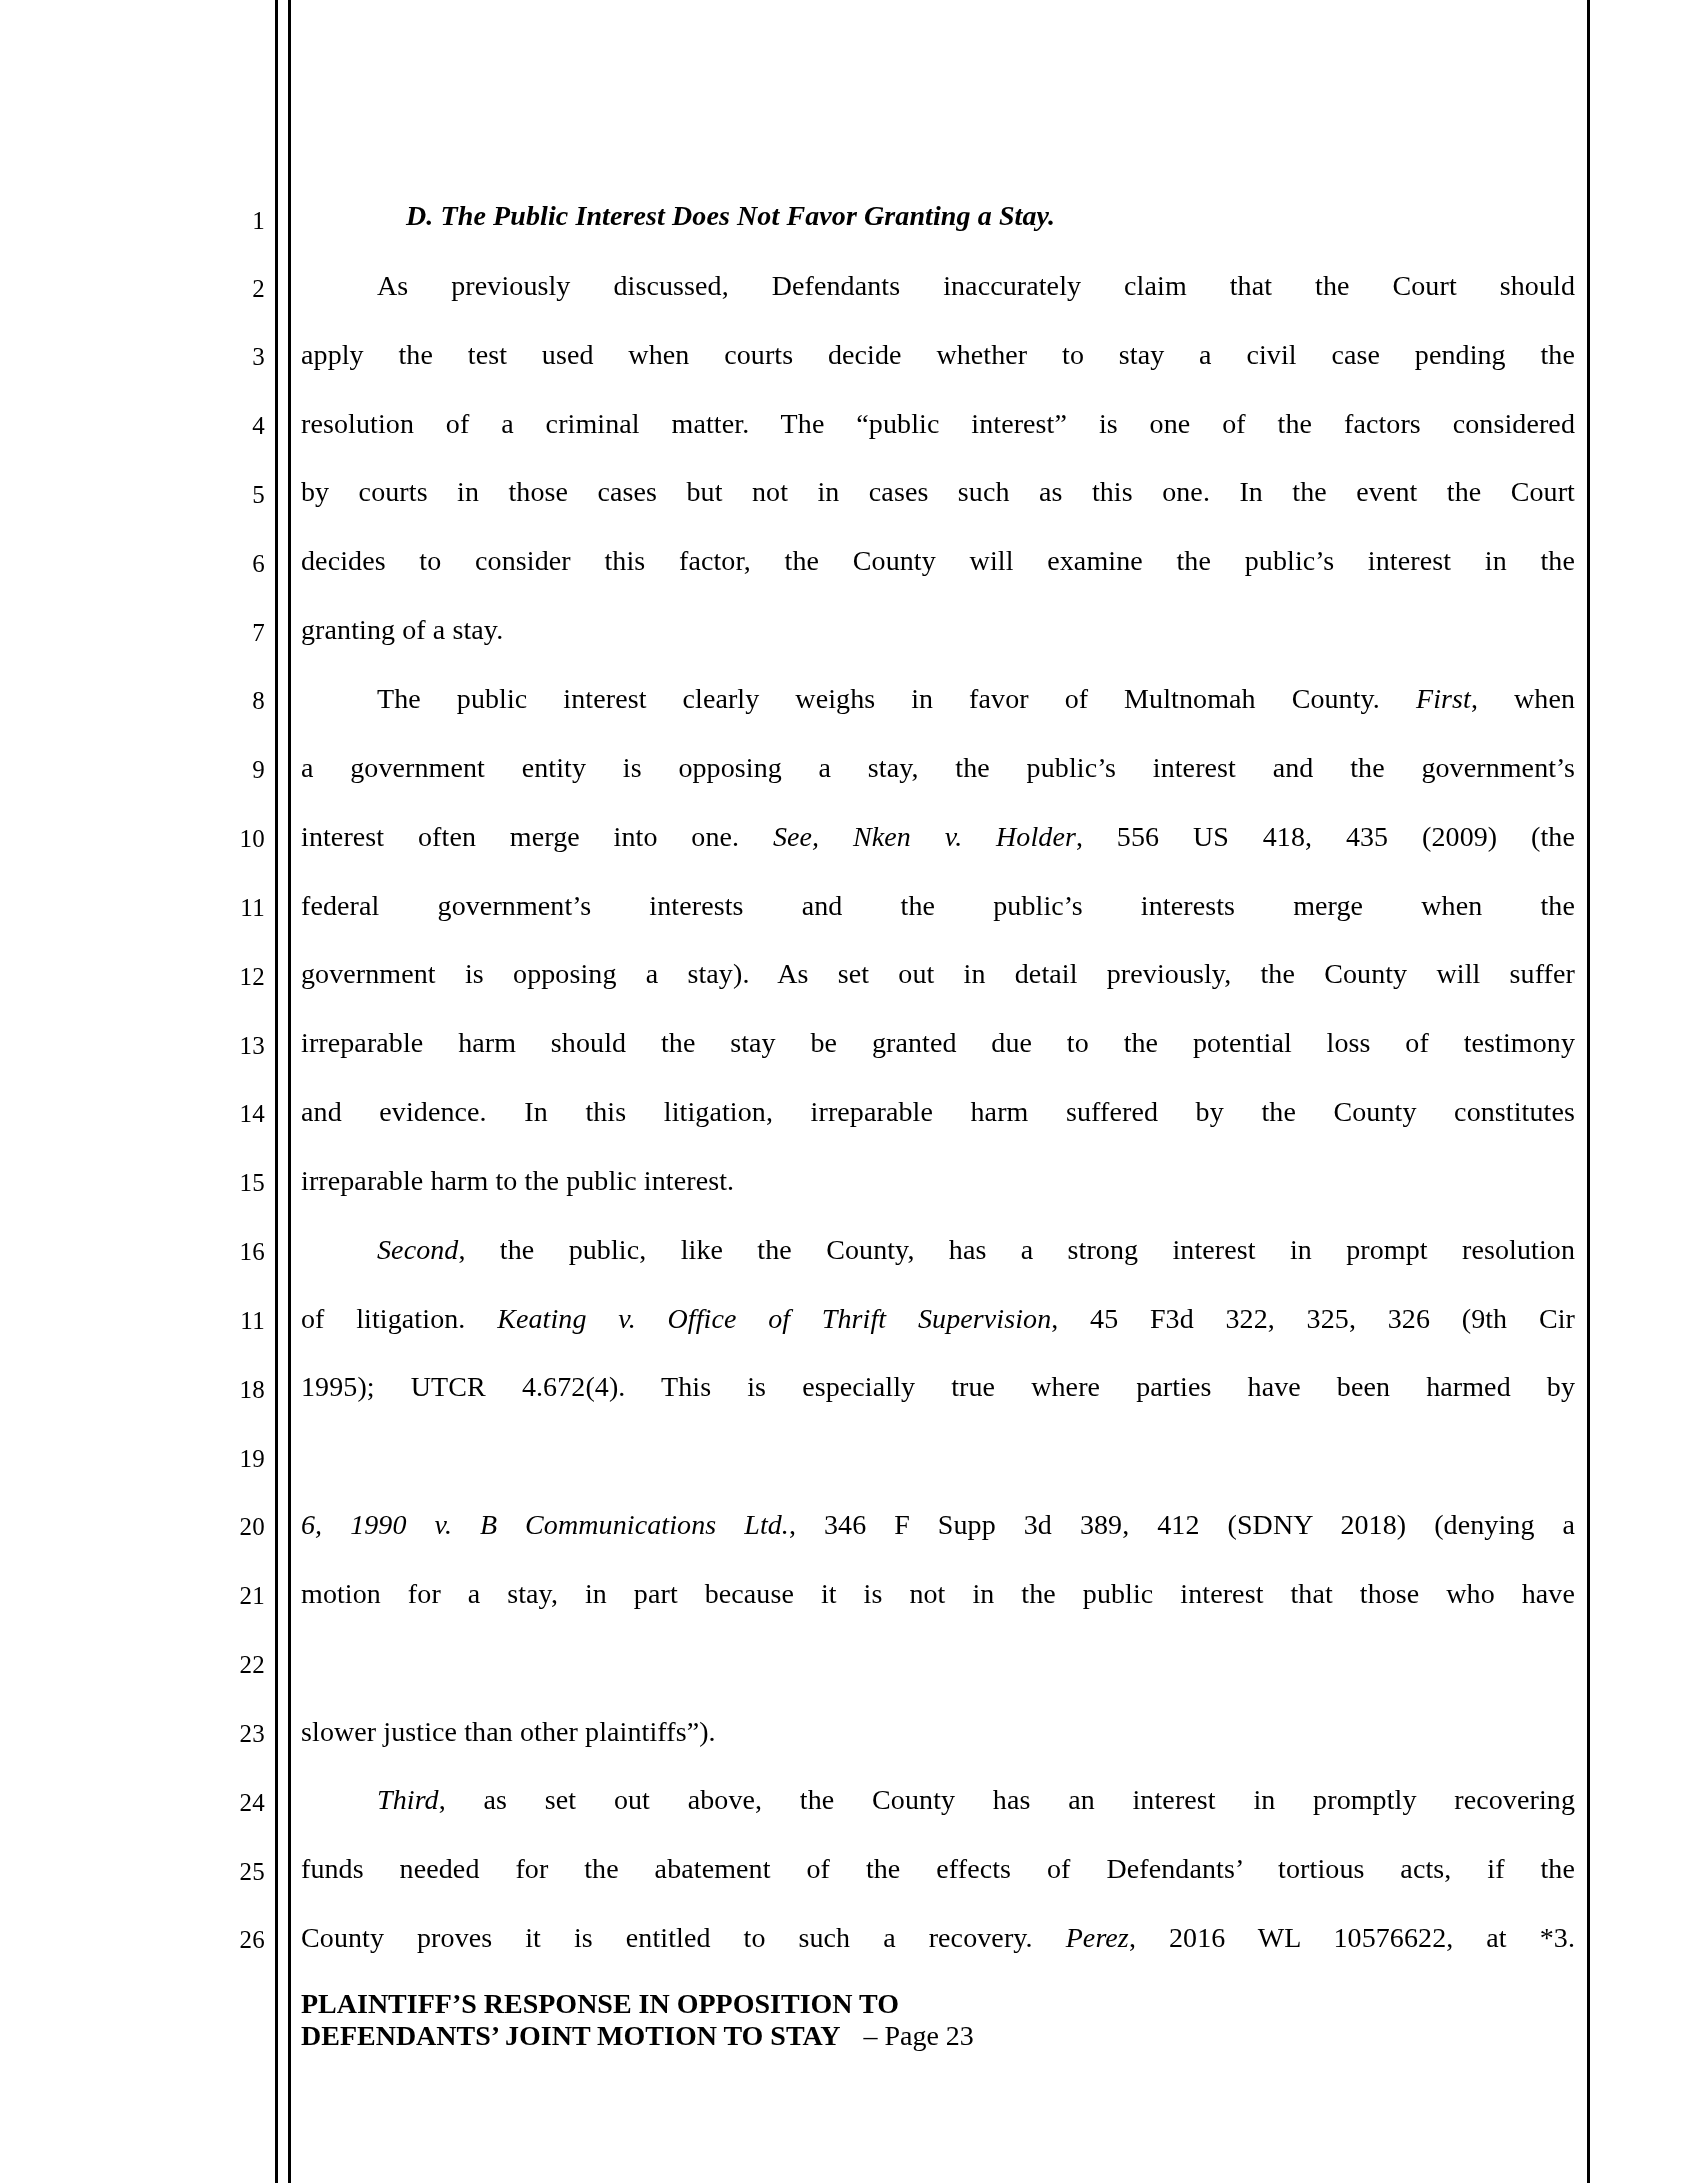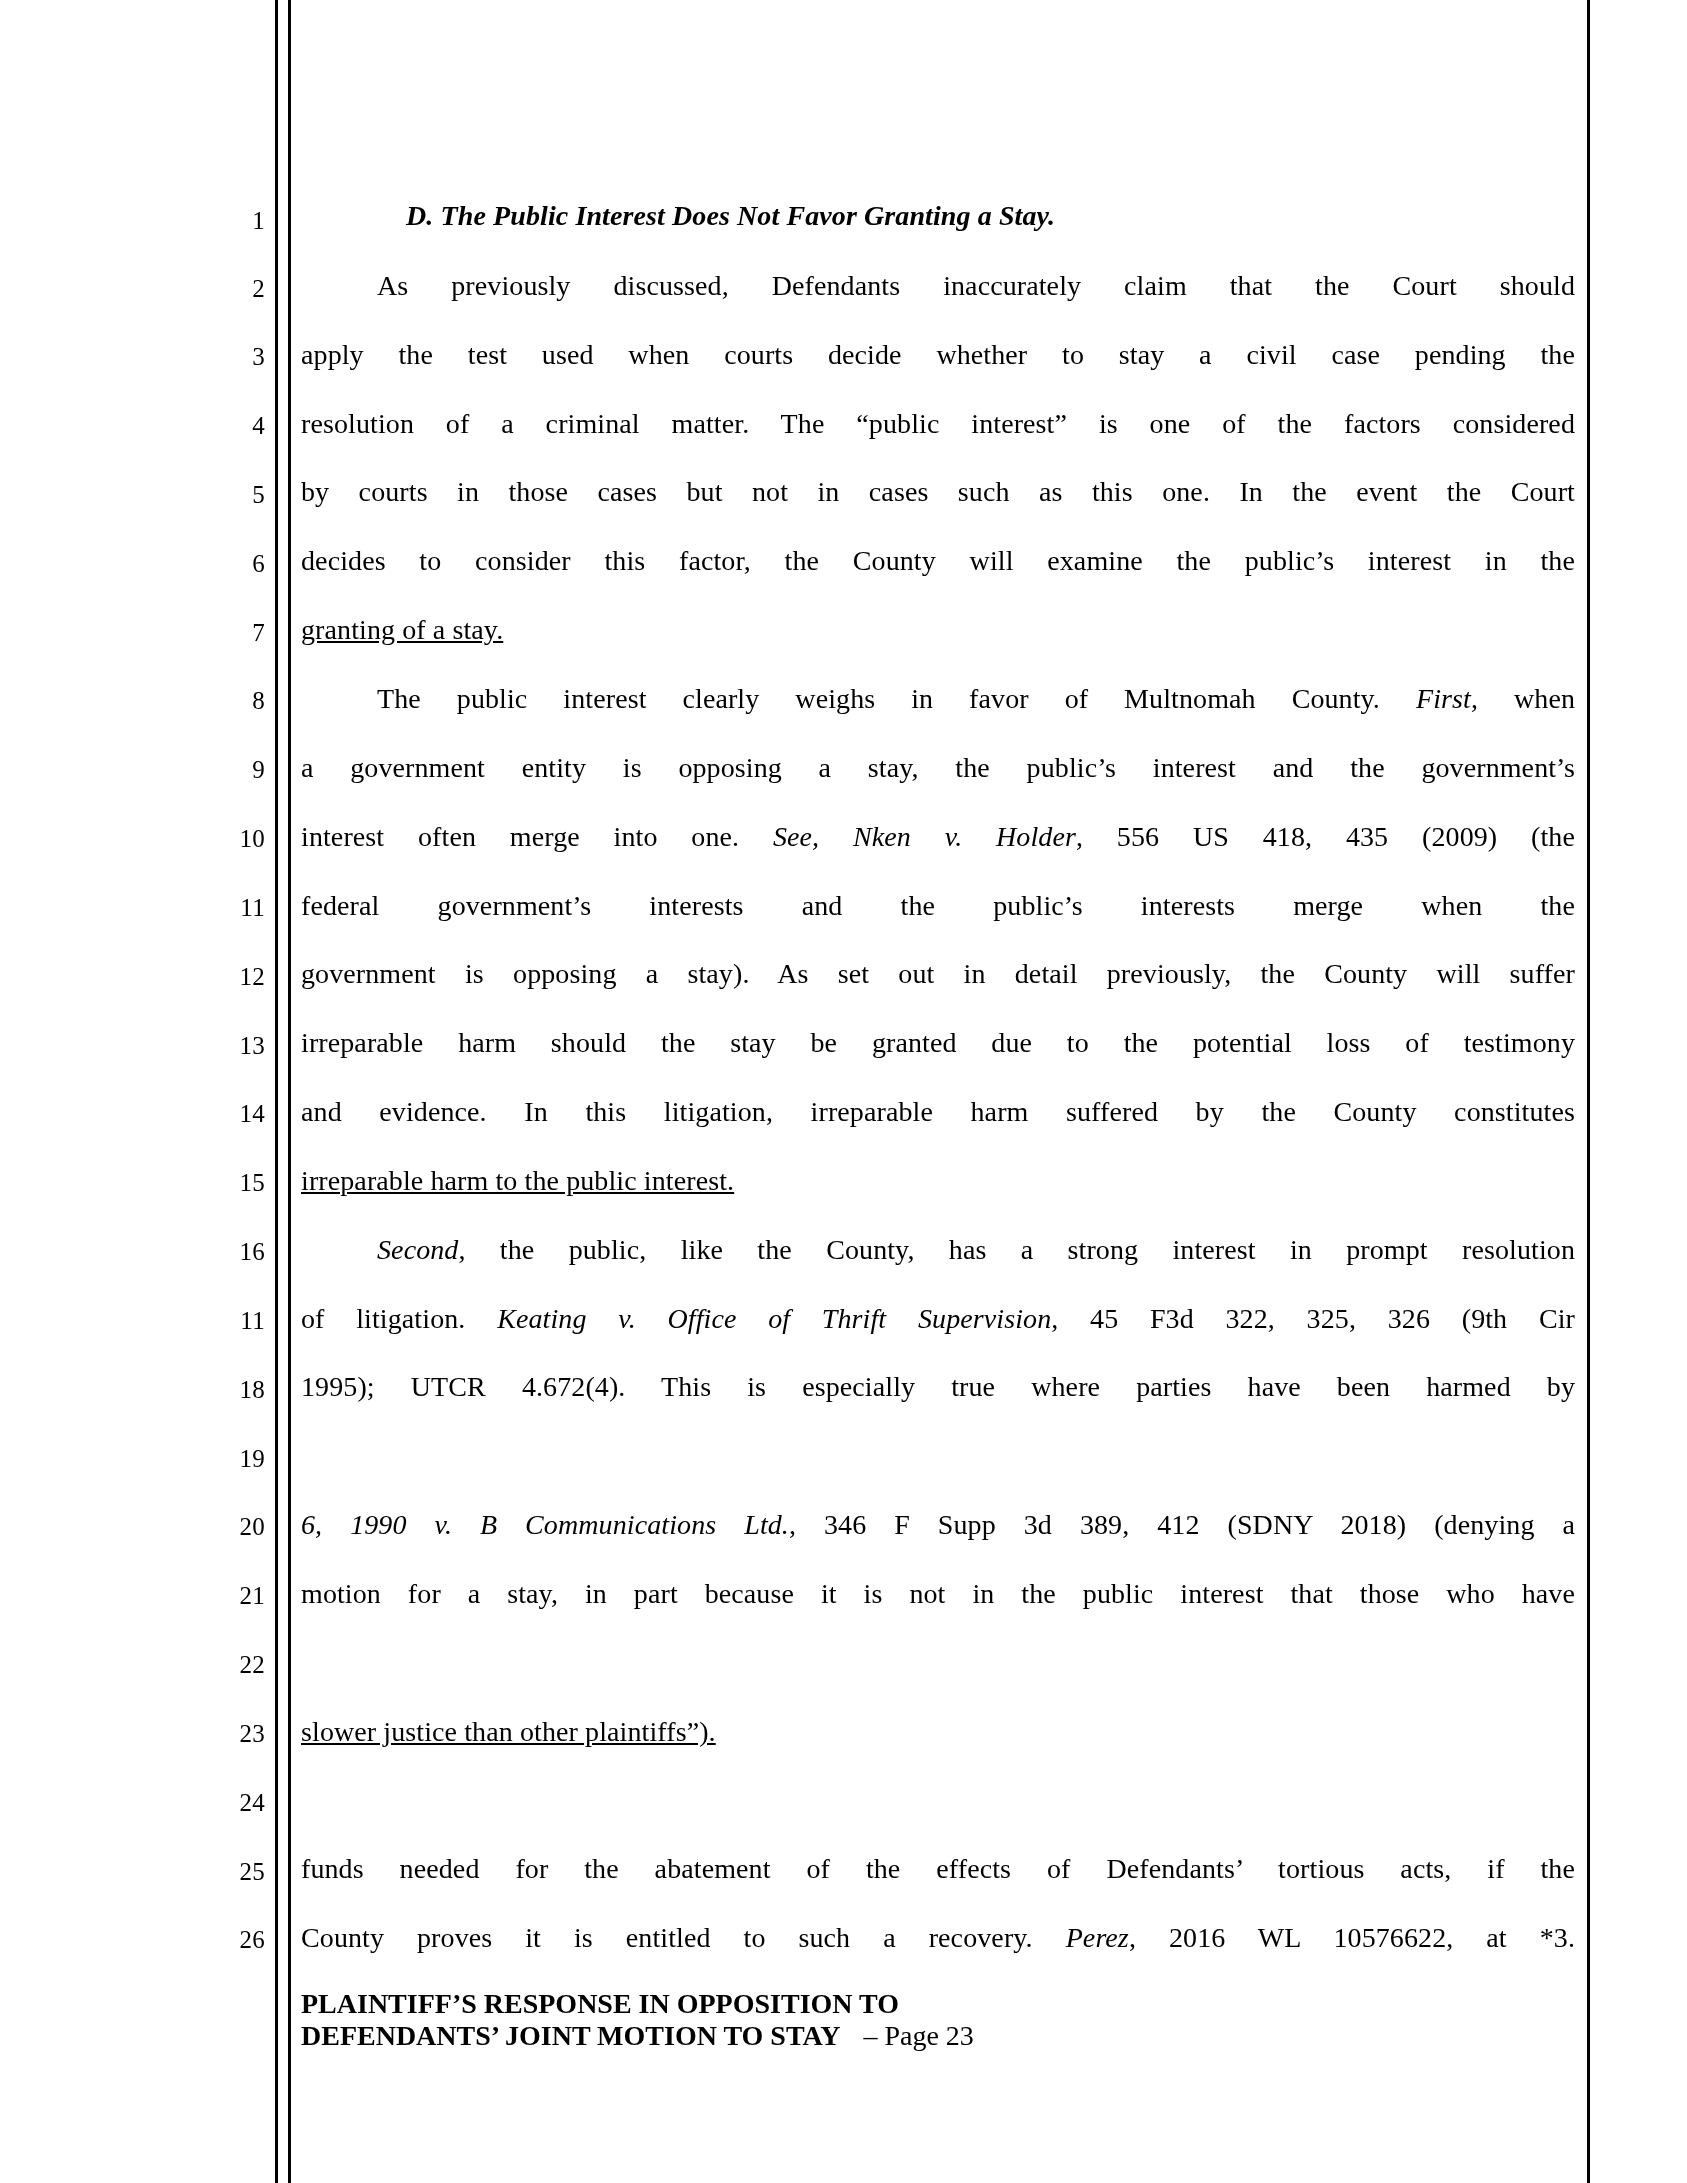--- a/index.html
+++ b/index.html
@@ -68,21 +68,20 @@
   }
   .tline.just {
     white-space: normal;
     text-align: justify;
     text-align-last: justify;
   }
   .tline.nojust {
     white-space: normal;
     text-align: left;
     text-align-last: left;
-    text-decoration: underline;
   }
 
   .heading {
     font-weight: bold;
     font-style: italic;
     font-size: 28px;
     padding-left: 105px;
   }
 
   i.case { font-style: italic; }
@@ -165,20 +164,21 @@
     <div class="tline just" style="top:1305px"><span>of litigation. </span><i class="case">Keating v. Office of Thrift Supervision</i><span>, 45 F3d 322, 325, 326 (9th Cir</span></div>
 
     <div class="tline just" style="top:1373px">1995); UTCR 4.672(4). This is especially true where parties have been harmed by</div>
 
 
     <div class="tline just" style="top:1511px"><i class="case">6, 1990 v. B Communications Ltd.</i><span>, 346 F Supp 3d 389, 412 (SDNY 2018) (denying a</span></div>
 
     <div class="tline just" style="top:1580px">motion for a stay, in part because it is not in the public interest that those who have</div>
     <div class="tline nojust" style="top:1718px">slower justice than other plaintiffs”).</div>
 
+    <div class="tline just" style="top:1786px"><span style="display:inline-block;width:76px"></span><i class="case">Third</i><span>, as set out above, the County has an interest in promptly recovering</span></div>
 
     <div class="tline just" style="top:1855px">funds needed for the abatement of the effects of Defendants’ tortious acts, if the</div>
 
     <div class="tline just" style="top:1924px"><span>County proves it is entitled to such a recovery. </span><i class="case">Perez</i><span>, 2016 WL 10576622, at *3.</span></div>
 
   </div>
 
   <div class="footer" style="top:1988px">
     <div>PLAINTIFF’S RESPONSE IN OPPOSITION TO</div>
     <div><span>DEFENDANTS’ JOINT MOTION TO STAY</span><span class="pg"> – Page 23</span></div>

